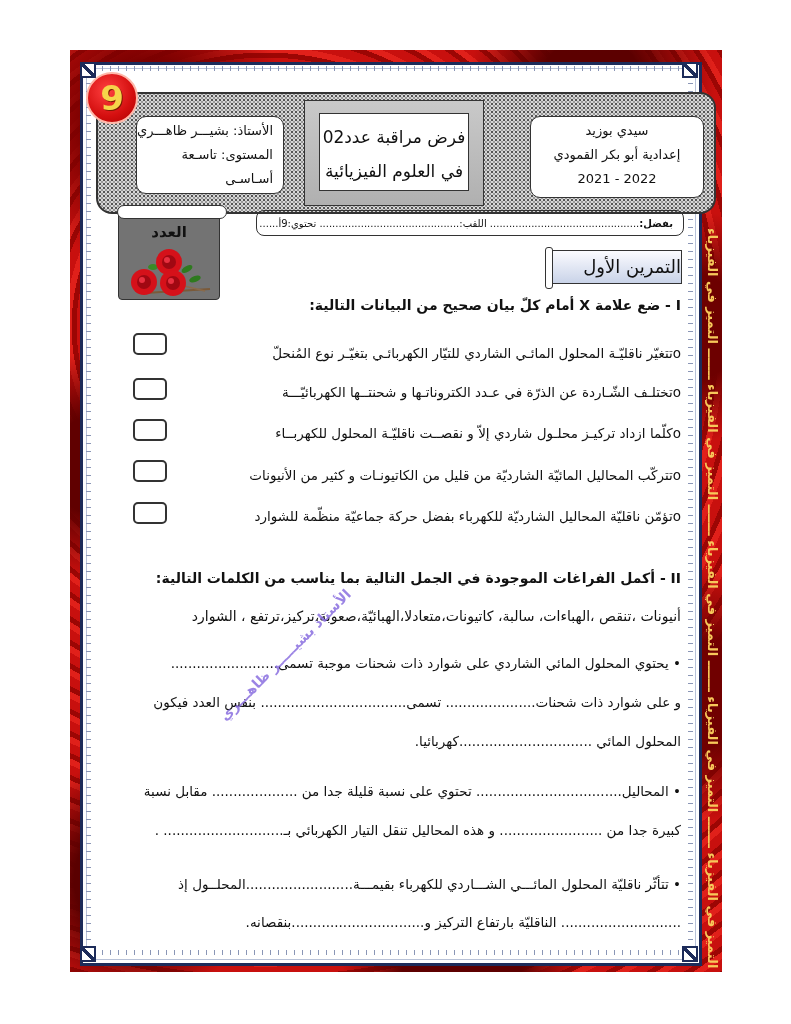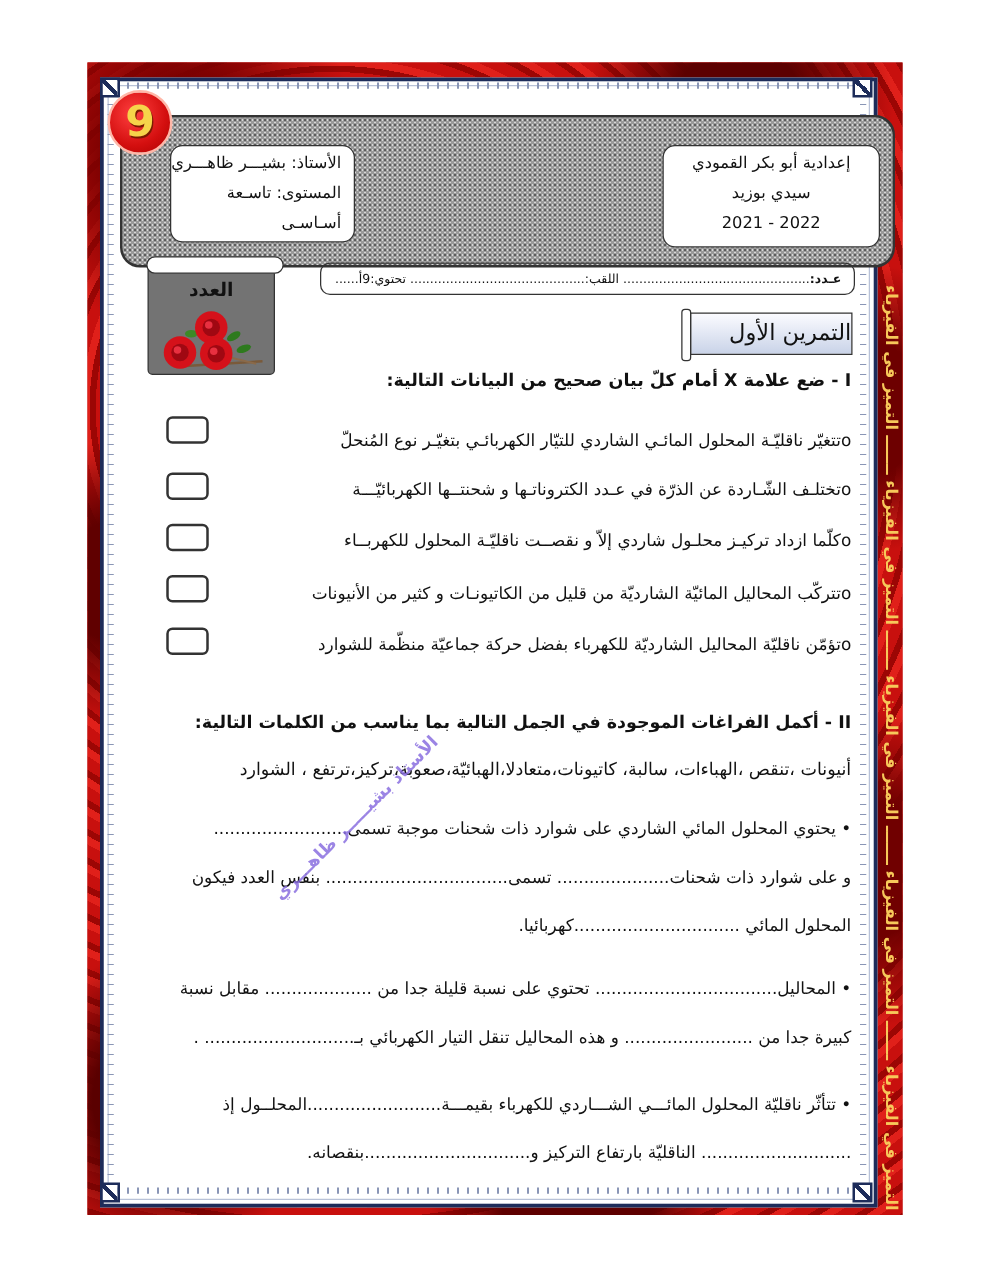--- a/index.html
+++ b/index.html
@@ -144,23 +144,29 @@
 <div class="corner" style="left:80px;top:62px"></div>
 <div class="corner" style="left:682px;top:62px"></div>
 <div class="corner" style="left:80px;top:946px"></div>
 <div class="corner" style="left:682px;top:946px"></div>
 
 <div class="header">
   <div class="hbox left">
     <span class="l">الأستاذ: بشيـــر ظاهـــري</span>
     <span class="l">المستوى: تاسـعة أسـاسـى</span>
   </div>
+  <div class="title-box">
+    <div class="title-inner">
+      <span style="display:block">فرض مراقبة عدد02</span>
+      <span style="display:block">في العلوم الفيزيائية</span>
+    </div>
+  </div>
   <div class="hbox right">
+    <span class="l">سيدي بوزيد</span>
     <span class="l">إعدادية أبو بكر القمودي</span>
-    <span class="l">سيدي بوزيد</span>
     <span class="l">2022 - 2021</span>
   </div>
 </div>
 <div class="badge">9</div>
 
 <div class="scroll">
   <div class="scroll-label">العدد</div>
   <svg class="roses" viewBox="0 0 90 54">
     <path d="M20 48 L85 44" stroke="#7a5a3a" stroke-width="2"></path>
     <path d="M55 40 L80 46" stroke="#8a6a4a" stroke-width="1.5"></path>
@@ -173,21 +179,21 @@
     <circle cx="19" cy="37" r="13" fill="#d5111a"></circle>
       <circle cx="19" cy="37" r="7" fill="#a00812"></circle>
       <circle cx="17" cy="35" r="3" fill="#e83040"></circle>
     <circle cx="48" cy="38" r="13" fill="#d5111a"></circle>
       <circle cx="48" cy="38" r="7" fill="#a00812"></circle>
       <circle cx="46" cy="36" r="3" fill="#e83040"></circle>
   </svg>
 </div>
 
 <div class="info-box">
-  <b>عـدد:</b><span>...............................................</span>
+  <b>بفضل:</b><span>...............................................</span>
   <span>اللقب:</span><span>............................................</span>
   <span>تحتوي:</span><span>9أ</span><span>......</span>
 </div>
 
 <div class="ex-title">التمرين الأول</div>
 
 <div class="q-head" style="top:297px">I - ضع علامة X أمام كلّ بيان صحيح من البيانات التالية:</div>
 
 <div class="statement" style="top:345px"><span>o</span><span>تتغيّر ناقليّـة المحلول المائـي الشاردي للتيّار الكهربائـي بتغيّـر نوع المُنحلّ</span></div>
 <div class="checkbox" style="top:333px"></div>

